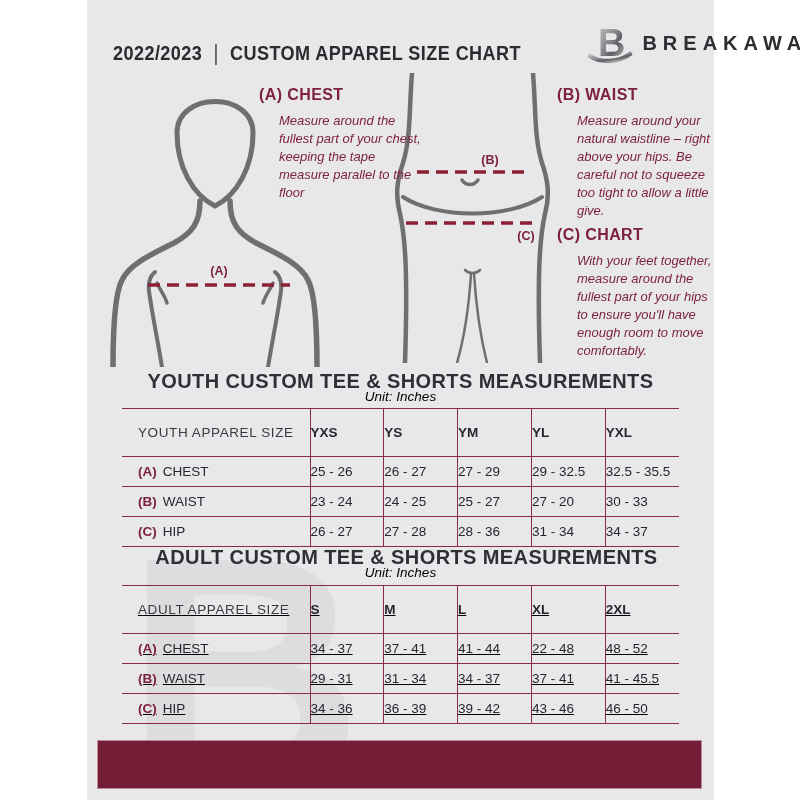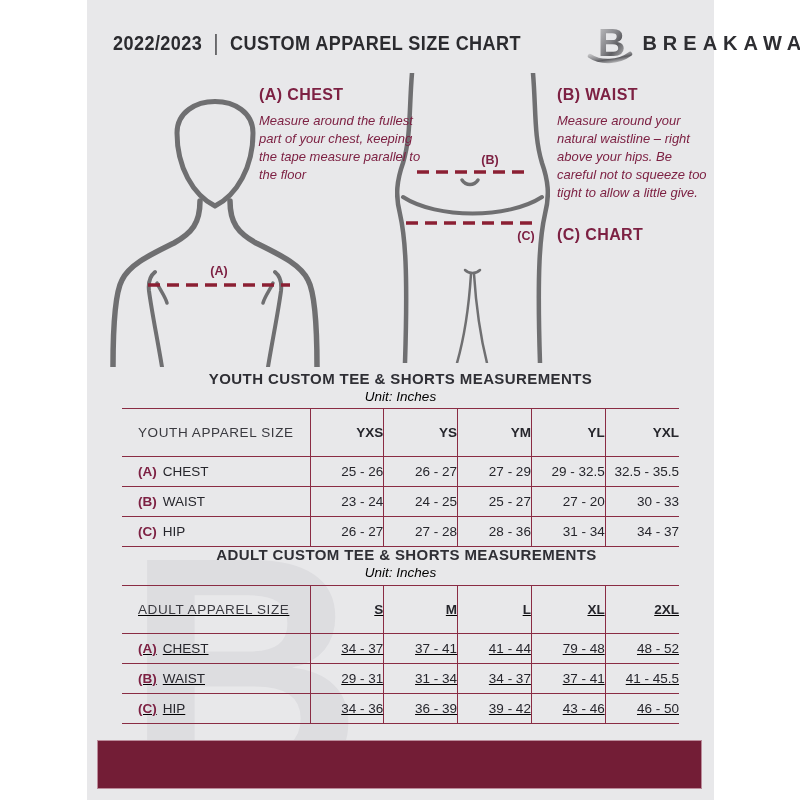--- a/index.html
+++ b/index.html
@@ -8,52 +8,52 @@
   .page { position:absolute; left:87px; top:0; width:627px; height:800px; background:#e8e8ea; }
 
   
   .watermark { position:absolute; left:38px; top:508px; font-size:330px; line-height:1;
     font-weight:700; color:#dddde0; z-index:1; letter-spacing:-10px; }
 
   .layer { position:absolute; inset:0; z-index:2; }
 
   
   .header { position:absolute; left:26px; right:22px; top:20px; height:46px;
-    display:flex; justify-content:space-between; align-items:center; }
+    display:flex; justify-content:space-between; align-items:flex-end; }
   .header-title { display:flex; align-items:center; gap:13px; font-size:21px; font-weight:700;
     color:#2b2b2f; letter-spacing:.5px; transform:scaleX(.86); transform-origin:left center; white-space:nowrap; }
   .header-divider { font-weight:400; color:#4a4a4e; font-size:22px; }
   .brand { display:flex; align-items:center; gap:9px; }
   .brand-name { font-size:20px; font-weight:700; letter-spacing:6px; color:#2e2e32; }
 
   
   .guide { position:absolute; color:#7d2143; z-index:3; }
   .guide-title { font-size:16px; font-weight:700; letter-spacing:.4px; margin-bottom:8px; }
-  .guide-body { font-size:13px; font-style:italic; line-height:1.38; }
+  .guide-body { font-size:13px; font-style:italic; line-height:1.38;margin-left:20px; }
   .guide-a { left:172px; top:86px; width:168px; }
   .guide-b { left:470px; top:86px; width:154px; }
   .guide-c { left:470px; top:226px; width:158px; }
 
   .fig { position:absolute; }
   .fig-upper { left:23px; top:75px; }
   .fig-lower { left:308px; top:73px; }
 
   
   .section-title { position:absolute; left:0; width:100%; text-align:center;
-    font-size:15px; font-weight:700; letter-spacing:.4px; color:#2f2f35; }
+    font-size:20px; font-weight:700; letter-spacing:.4px; color:#2f2f35; }
   .section-unit { position:absolute; left:0; width:100%; text-align:center;
     font-size:13.5px; font-style:italic; color:#000000; }
   .t1-title { top:370px; } .t1-unit { top:389px; }
   .t2-title { top:546px;margin-left:6px; } .t2-unit { top:565px; }
 
   
   .size-table { position:absolute; left:35px; width:557px; border-collapse:collapse; table-layout:fixed; }
   .t1 { top:408px; } .t2 { top:585px;text-decoration:underline; }
   .size-table th, .size-table td { border-top:1.5px solid #8a2c44; border-bottom:1.5px solid #8a2c44;
-    text-align:right; vertical-align:middle; color:#26262c; background:transparent; }
+    text-align:left; vertical-align:middle; color:#26262c; background:transparent; }
   .size-table th + th, .size-table td + td { border-left:1.5px solid #8a2c44; }
   .size-table thead th { height:48px; font-size:13.5px; font-weight:700; }
   .size-table tbody td { height:30px; font-size:13.5px; font-weight:400; }
   .size-table .label-col { text-align:left; padding-left:16px; }
   .size-table thead .label-col { font-weight:400; letter-spacing:.6px; color:#3a3a40; }
   .size-table .prefix { color:#7d2143; font-weight:700; margin-right:6px; }
 
   
   .footer-band { position:absolute; left:10px; top:740px; width:605px; height:49px;
     background:#731d36; border:1px solid #bb8c9b; z-index:3; }
@@ -127,20 +127,21 @@
       <div class="guide guide-a">
         <div class="guide-title">(A) CHEST</div>
         <div class="guide-body">Measure around the fullest part of your chest, keeping the tape measure parallel to the floor</div>
       </div>
       <div class="guide guide-b">
         <div class="guide-title">(B) WAIST</div>
         <div class="guide-body">Measure around your natural waistline – right above your hips. Be careful not to squeeze too tight to allow a little give.</div>
       </div>
       <div class="guide guide-c">
         <div class="guide-title">(C) CHART</div>
+        <div class="guide-body">With your feet together, measure around the fullest part of your hips to ensure you'll have enough room to move comfortably.</div>
       </div>
 
       <div class="section-title t1-title">YOUTH CUSTOM TEE &amp; SHORTS MEASUREMENTS</div>
       <div class="section-unit t1-unit">Unit: Inches</div>
       <table class="size-table t1">
         <colgroup>
             <col style="width:188px">
             <col>
             <col>
             <col>
@@ -205,21 +206,21 @@
               <th>XL</th>
               <th>2XL</th>
             </tr>
           </thead>
         <tbody>
             <tr>
               <td class="label-col"><span class="prefix">(A)</span><span>CHEST</span></td>
               <td>34 - 37</td>
               <td>37 - 41</td>
               <td>41 - 44</td>
-              <td>79 - 48</td>
+              <td>22 - 48</td>
               <td>48 - 52</td>
             </tr>
             <tr>
               <td class="label-col"><span class="prefix">(B)</span><span>WAIST</span></td>
               <td>29 - 31</td>
               <td>31 - 34</td>
               <td>34 - 37</td>
               <td>37 - 41</td>
               <td>41 - 45.5</td>
             </tr>

